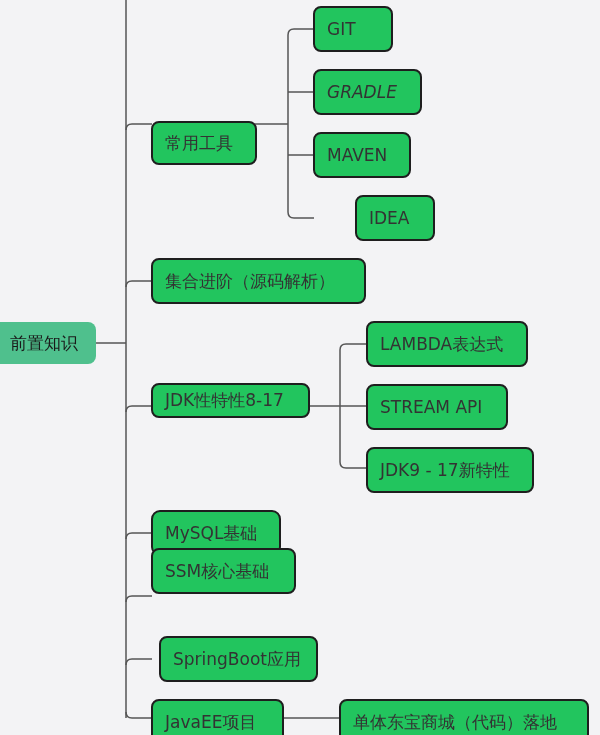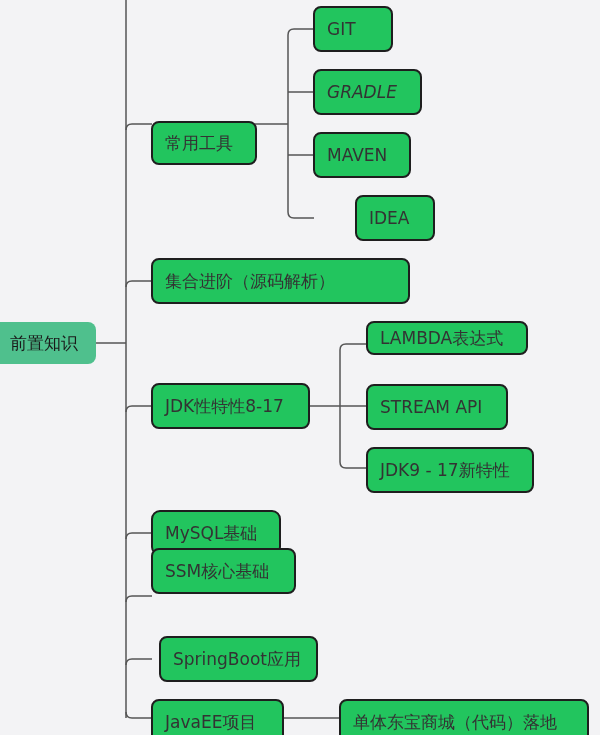--- a/index.html
+++ b/index.html
@@ -58,28 +58,28 @@
 <div class="node" style="left:313px;top:69px;width:109px;height:46px;font-style:italic;">
     <span>GRADLE</span>
   </div>
 <div class="node" style="left:313px;top:132px;width:98px;height:46px;">
     <span>MAVEN</span>
   </div>
 <div class="node" style="left:313px;top:195px;width:80px;height:46px;margin-left:42px;">
     <span>IDEA</span>
   </div>
 
-<div class="node" style="left:151px;top:258px;width:259px;height:46px;text-align:center;">
+<div class="node" style="left:151px;top:258px;width:215px;height:46px;text-align:center;">
     <span>集合进阶（源码解析）</span>
   </div>
 
-<div class="node" style="left:151px;top:383px;width:159px;height:46px;">
+<div class="node" style="left:151px;top:383px;width:159px;height:35px;">
     <span>JDK性特性8-17</span>
   </div>
-<div class="node" style="left:366px;top:321px;width:162px;height:34px;">
+<div class="node" style="left:366px;top:321px;width:162px;height:46px;">
     <span>LAMBDA表达式</span>
   </div>
 <div class="node" style="left:366px;top:384px;width:142px;height:46px;">
     <span>STREAM API</span>
   </div>
 <div class="node" style="left:366px;top:447px;width:168px;height:46px;">
     <span>JDK9 - 17新特性</span>
   </div>
 
 <div class="node" style="left:151px;top:510px;width:130px;height:46px;border-radius:9px;">

